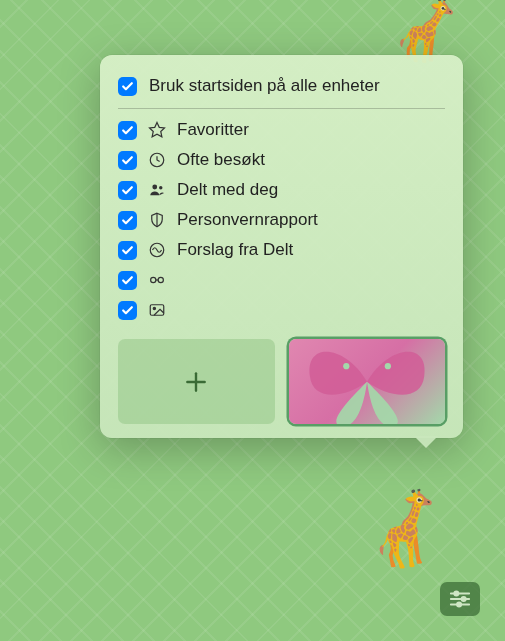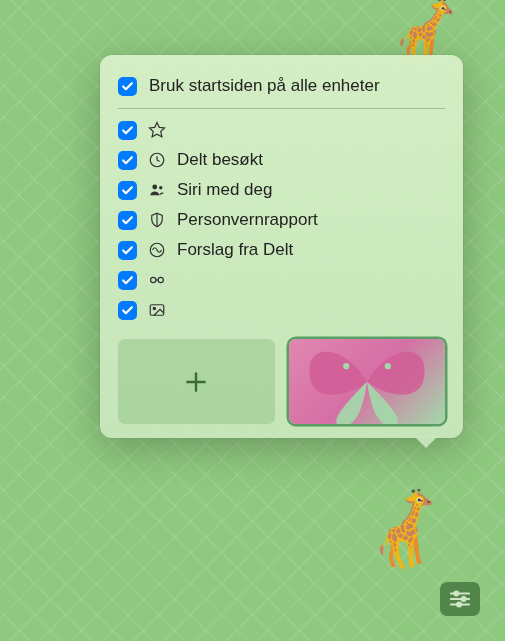--- a/index.html
+++ b/index.html
@@ -219,52 +219,53 @@
     <div class="checkbox">
       <svg viewBox="0 0 24 24" fill="none" stroke="white" stroke-width="4" stroke-linecap="round" stroke-linejoin="round">
           <polyline points="20 6 9 17 4 12"></polyline>
         </svg>
     </div>
     <span class="icon-slot">
       <svg viewBox="0 0 24 24" fill="none" stroke="currentColor" stroke-width="1.6">
           <polygon points="12 2 15 8.5 22 9.3 17 14 18.5 21 12 17.5 5.5 21 7 14 2 9.3 9 8.5 12 2"></polygon>
         </svg>
     </span>
+    <span class="label">Favoritter</span>
   </div>
 
   <div class="row">
     <div class="checkbox">
       <svg viewBox="0 0 24 24" fill="none" stroke="white" stroke-width="4" stroke-linecap="round" stroke-linejoin="round">
           <polyline points="20 6 9 17 4 12"></polyline>
         </svg>
     </div>
     <span class="icon-slot">
       <svg viewBox="0 0 24 24" fill="none" stroke="currentColor" stroke-width="1.6">
           <circle cx="12" cy="12" r="9"></circle>
           <polyline points="12 7 12 12 15.5 14"></polyline>
         </svg>
     </span>
-    <span class="label">Delt besøkt</span>
+    <span class="label">Ofte besøkt</span>
   </div>
 
   <div class="row">
     <div class="checkbox">
       <svg viewBox="0 0 24 24" fill="none" stroke="white" stroke-width="4" stroke-linecap="round" stroke-linejoin="round">
           <polyline points="20 6 9 17 4 12"></polyline>
         </svg>
     </div>
     <span class="icon-slot">
       <svg viewBox="0 0 24 24" fill="currentColor">
           <circle cx="9" cy="8" r="3.2"></circle>
           <path d="M3 19c0-3 3-5 6-5s6 2 6 5"></path>
           <circle cx="17" cy="9" r="2.3"></circle>
           <path d="M15 19c0.3-2.5 2.2-3.8 4-3.8 1 0 1.8 0.3 2.5 0.8"></path>
         </svg>
     </span>
-    <span class="label">Siri med deg</span>
+    <span class="label">Delt med deg</span>
   </div>
 
   <div class="row">
     <div class="checkbox">
       <svg viewBox="0 0 24 24" fill="none" stroke="white" stroke-width="4" stroke-linecap="round" stroke-linejoin="round">
           <polyline points="20 6 9 17 4 12"></polyline>
         </svg>
     </div>
     <span class="icon-slot">
       <svg viewBox="0 0 24 24" fill="none" stroke="currentColor" stroke-width="1.6">

